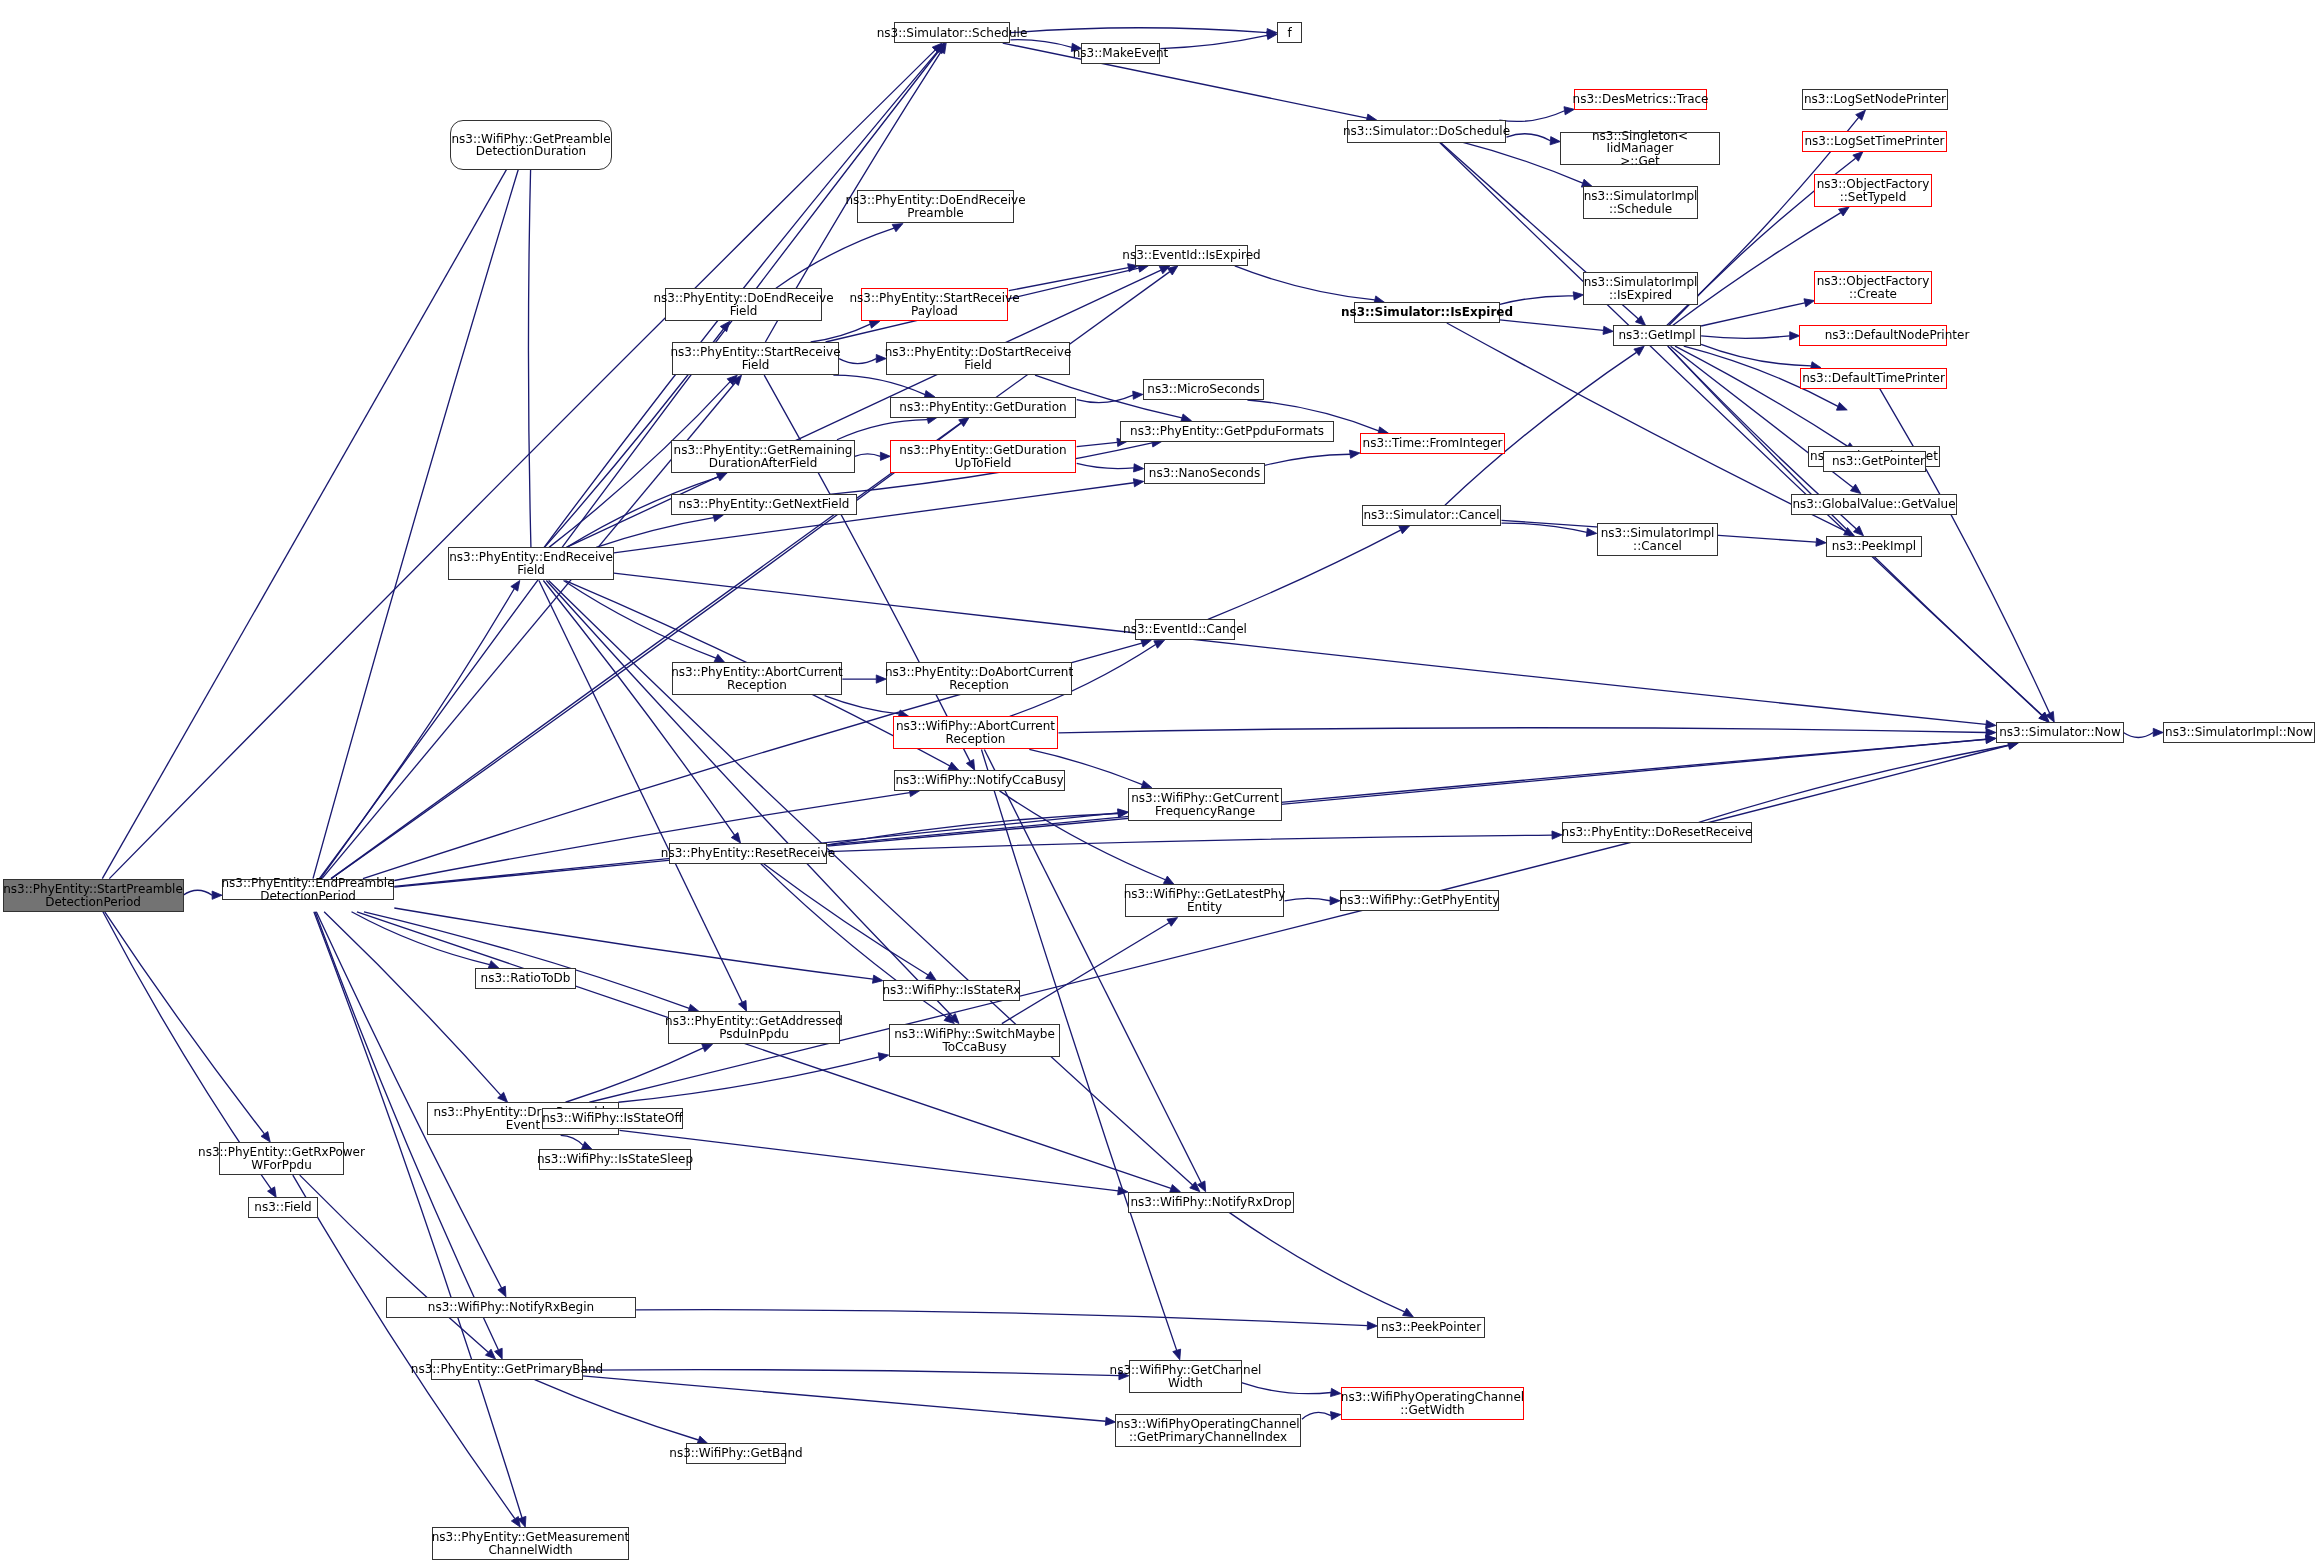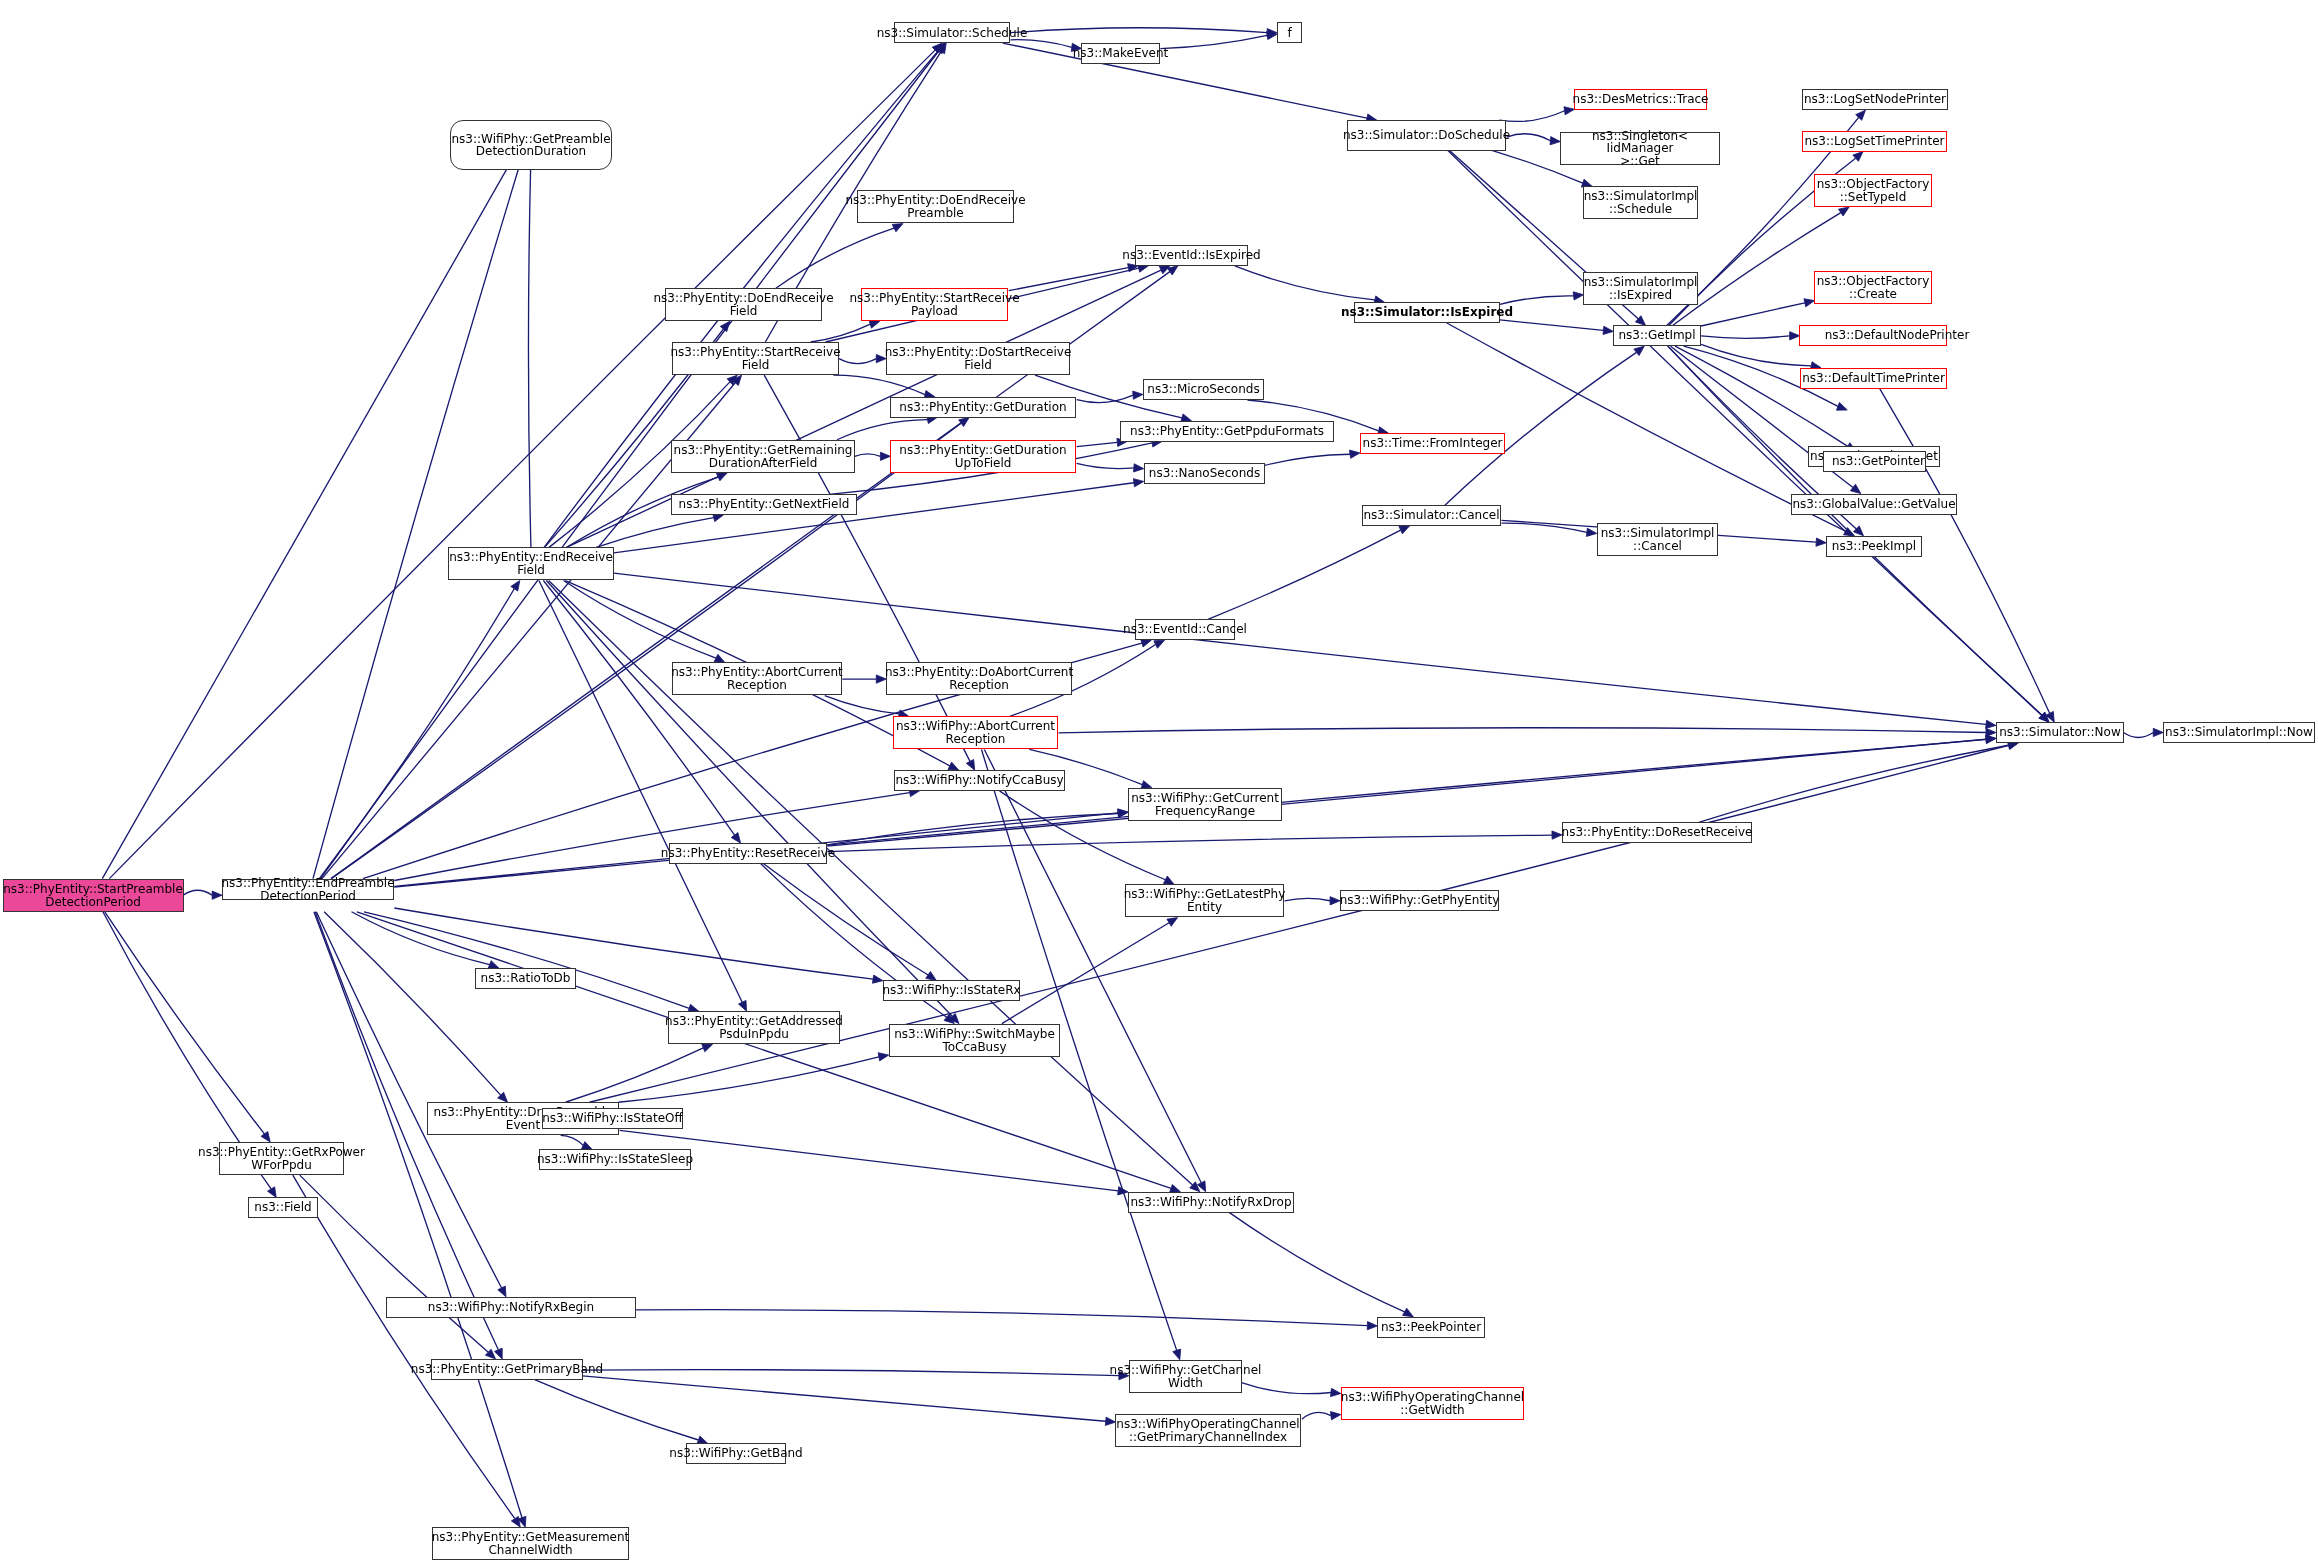--- a/index.html
+++ b/index.html
@@ -14,21 +14,21 @@
       font-size: 12px;
       line-height: 12.4px;
       color: #000000;
       display: flex;
       align-items: center;
       justify-content: center;
       text-align: center;
       white-space: pre-line;
       cursor: pointer;
     }
-    .node.root { background: #ec4899; border-color: #333333; }
+    .node.root { background: #737373; border-color: #333333; }
     .node.red { border-color: #ff0000; }
     .edge { fill: none; stroke: #191970; stroke-width: 1.6; }
     .arrow { fill: #191970; stroke: #191970; }
   </style>
 </head>
 <body>
 
 <svg id="graph" xmlns="http://www.w3.org/2000/svg" viewBox="0 0 2800 1891" width="2319" height="1566">
     <path d="M221,1081 Q238.5,1069 256,1081" class="edge"></path>
     <polygon points="268,1081 256,1076 256,1086" class="arrow"></polygon>
@@ -270,21 +270,21 @@
   <div class="node" style="left: 222px; top: 879px; width: 172px; height: 21px;">ns3::PhyEntity::EndPreamble
 DetectionPeriod</div>
   <div class="node" style="left: 450px; top: 120px; width: 162px; height: 50px; border-radius: 13px;">ns3::WifiPhy::GetPreamble
 DetectionDuration</div>
   <div class="node" style="left: 219px; top: 1142px; width: 125px; height: 33px;">ns3::PhyEntity::GetRxPower
 WForPpdu</div>
   <div class="node" style="left: 248px; top: 1197px; width: 70px; height: 21px;">ns3::Field</div>
   <div class="node" style="left: 894px; top: 22.4px; width: 116px; height: 21px;">ns3::Simulator::Schedule</div>
   <div class="node" style="left: 1081px; top: 43px; width: 79px; height: 21px;">ns3::MakeEvent</div>
   <div class="node" style="left: 1277px; top: 22.4px; width: 25px; height: 21px;">f</div>
-  <div class="node" style="left: 1347px; top: 120px; width: 159px; height: 31px;">ns3::Simulator::DoSchedule</div>
+  <div class="node" style="left: 1347px; top: 120px; width: 159px; height: 23px;">ns3::Simulator::DoSchedule</div>
   <div class="node red" style="left: 1574px; top: 89px; width: 133px; height: 21px;">ns3::DesMetrics::Trace</div>
   <div class="node" style="left: 1560px; top: 132px; width: 160px; height: 33px;">ns3::Singleton&lt; IidManager
 &gt;::Get</div>
   <div class="node" style="left: 1583px; top: 186px; width: 115px; height: 33px;">ns3::SimulatorImpl
 ::Schedule</div>
   <div class="node" style="left: 1802px; top: 89px; width: 146px; height: 21px;">ns3::LogSetNodePrinter</div>
   <div class="node red" style="left: 1802px; top: 131px; width: 145px; height: 21px;">ns3::LogSetTimePrinter</div>
   <div class="node red" style="left: 1814px; top: 174px; width: 118px; height: 33px;">ns3::ObjectFactory
 ::SetTypeId</div>
   <div class="node red" style="left: 1814px; top: 271px; width: 118px; height: 33px;">ns3::ObjectFactory

